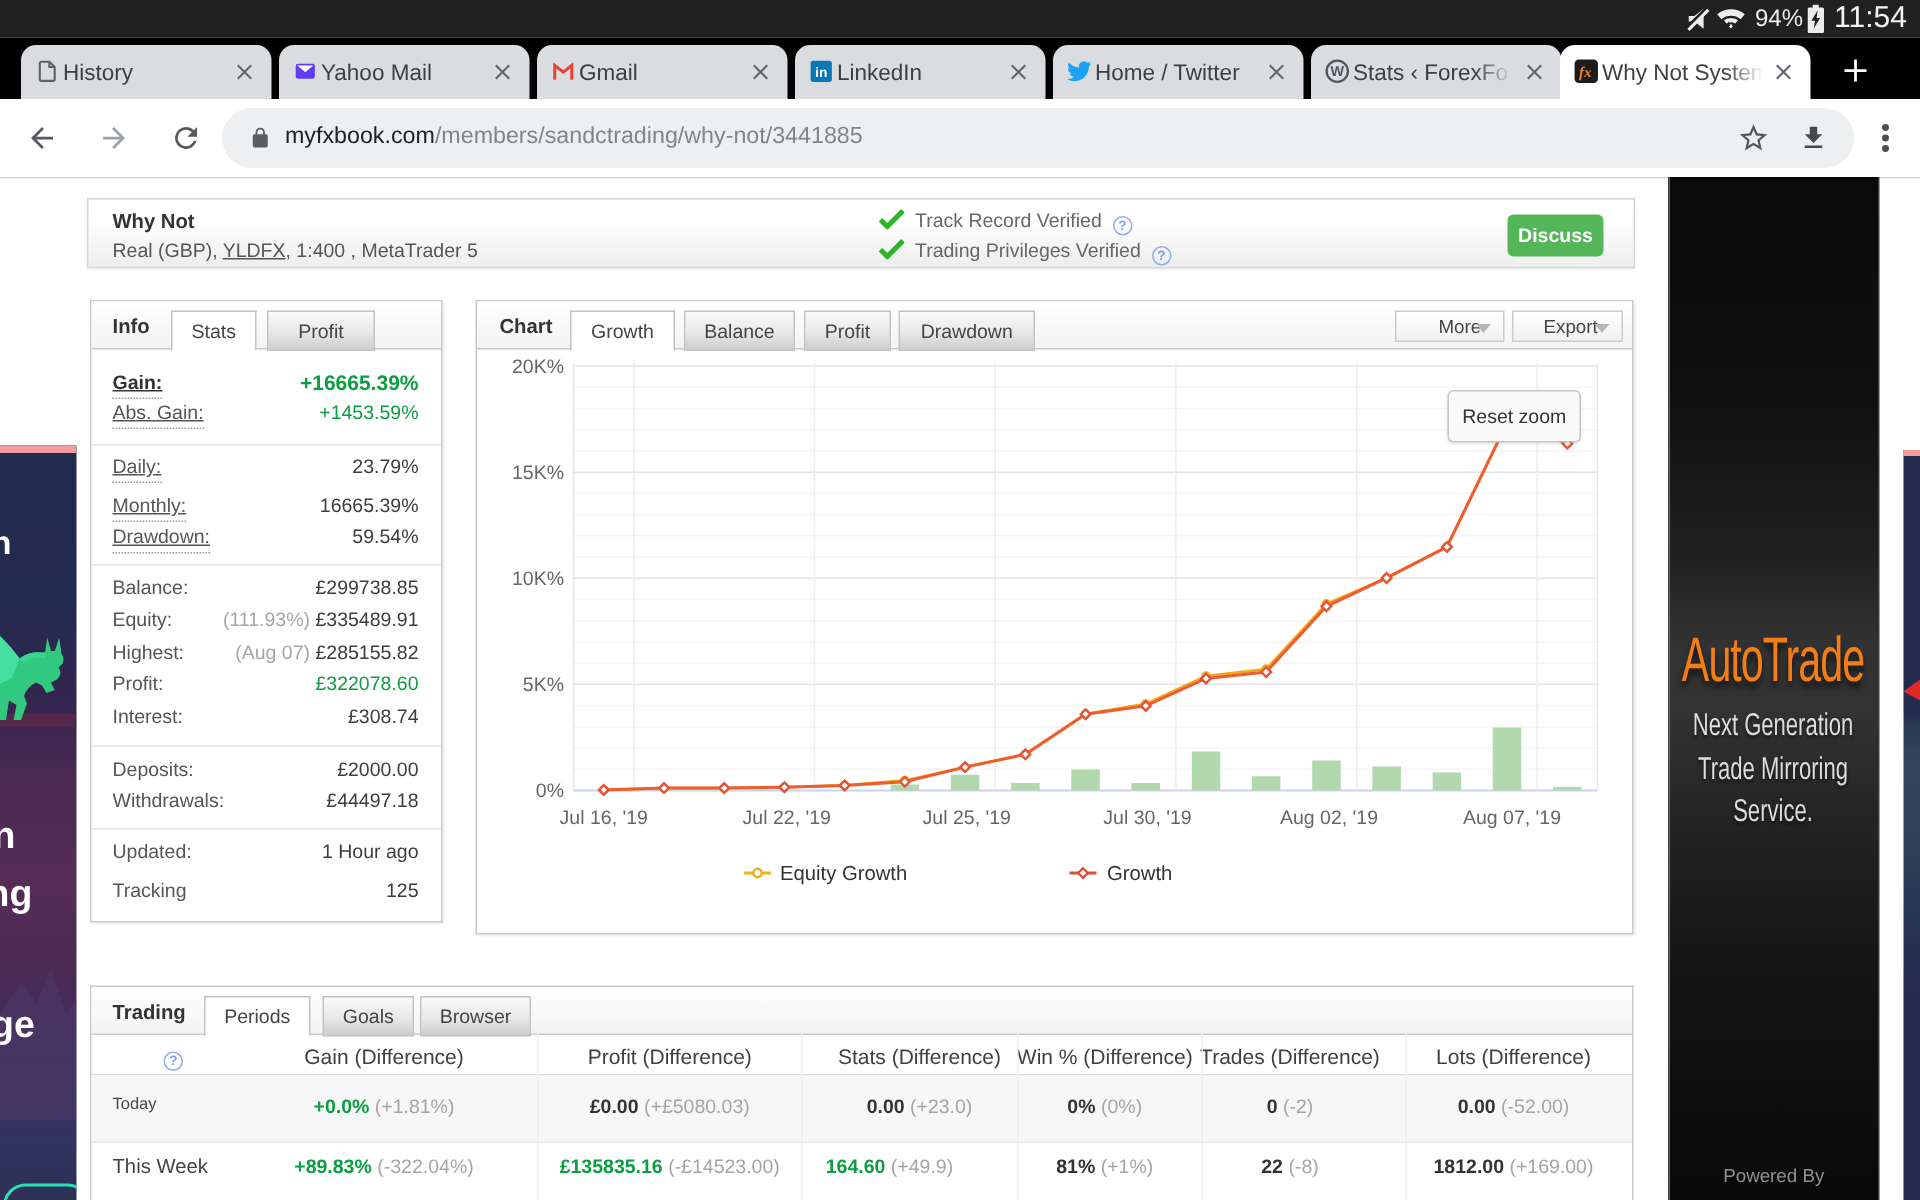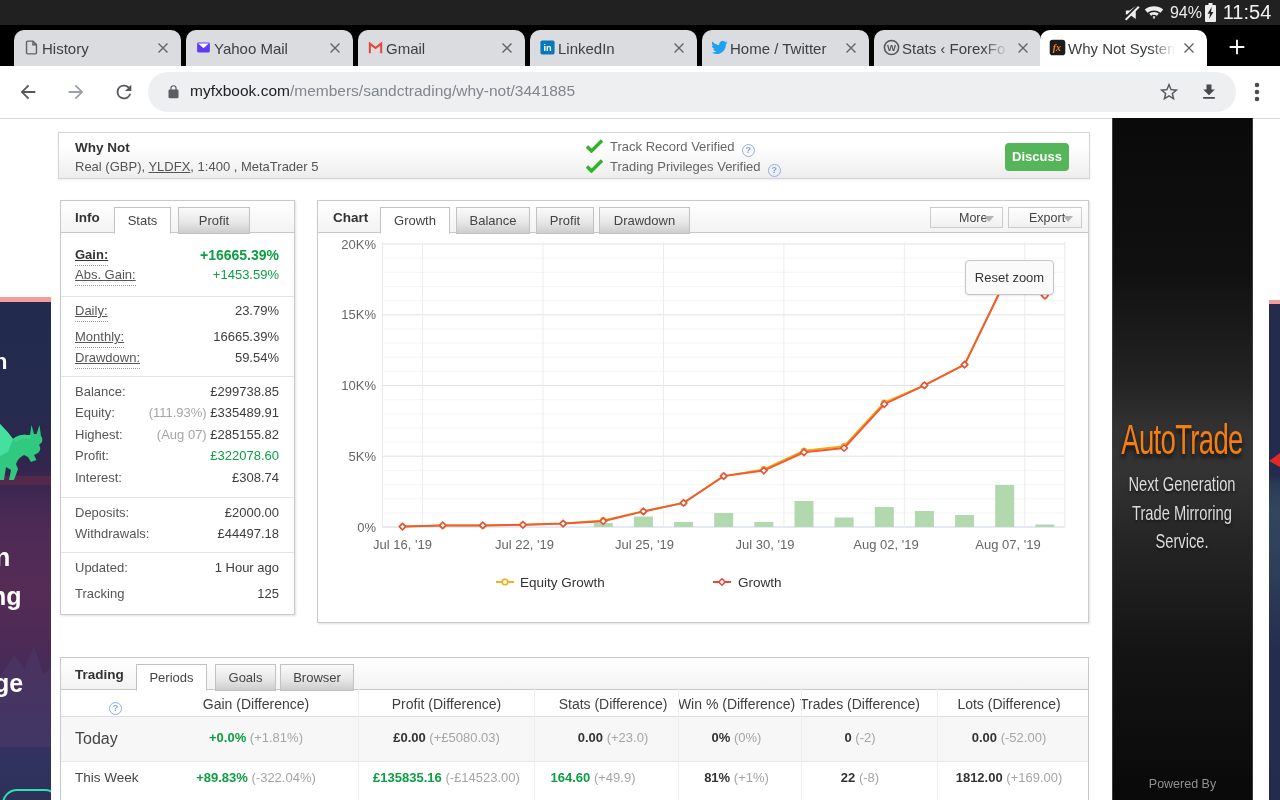--- a/index.html
+++ b/index.html
@@ -419,21 +419,21 @@
     <div class="abs" style="left:48px;top:37px"><span class="qmark">?</span></div>
     <div class="thead" style="left:105px;top:38px;width:180px">Gain (Difference)</div>
     <div class="thead" style="left:295.5px;top:38px;width:180px">Profit (Difference)</div>
     <div class="thead" style="left:462px;top:38px;width:180px">Stats (Difference)</div>
     <div class="thead" style="left:585.5px;top:38px;width:180px">Win % (Difference)</div>
     <div class="thead" style="left:709px;top:38px;width:180px">Trades (Difference)</div>
     <div class="thead" style="left:858px;top:38px;width:180px">Lots (Difference)</div>
     <div class="ssep" style="top:58px;background:#ddd"></div>
     <div class="abs" style="left:0;top:59px;width:1027px;height:44px;background:#f7f7f7"></div>
     <div class="ssep" style="top:103px;background:#e8e8e8"></div>
-    <div class="abs" style="left:14px;top:72px;font-size:16px;color:#444">Today</div>
+    <div class="abs" style="left:14px;top:72px;font-size:11px;color:#444">Today</div>
     <div class="tcell" style="left:85px;top:72px;width:220px"><b class="green">+0.0%</b> <span class="gray">(+1.81%)</span></div>
     <div class="tcell" style="left:275.5px;top:72px;width:220px"><b>£0.00</b> <span class="gray">(+£5080.03)</span></div>
     <div class="tcell" style="left:442px;top:72px;width:220px"><b>0.00</b> <span class="gray">(+23.0)</span></div>
     <div class="tcell" style="left:565.5px;top:72px;width:220px"><b>0%</b> <span class="gray">(0%)</span></div>
     <div class="tcell" style="left:689px;top:72px;width:220px"><b>0</b> <span class="gray">(-2)</span></div>
     <div class="tcell" style="left:838px;top:72px;width:220px"><b>0.00</b> <span class="gray">(-52.00)</span></div>
     <div class="abs" style="left:14px;top:112px;font-size:13.5px;color:#444">This Week</div>
     <div class="tcell" style="left:85px;top:112px;width:220px"><b class="green">+89.83%</b> <span class="gray">(-322.04%)</span></div>
     <div class="tcell" style="left:275.5px;top:112px;width:220px"><b class="green">£135835.16</b> <span class="gray">(-£14523.00)</span></div>
     <div class="tcell" style="left:442px;top:112px;width:180px"><b class="green">164.60</b> <span class="gray">(+49.9)</span></div>

